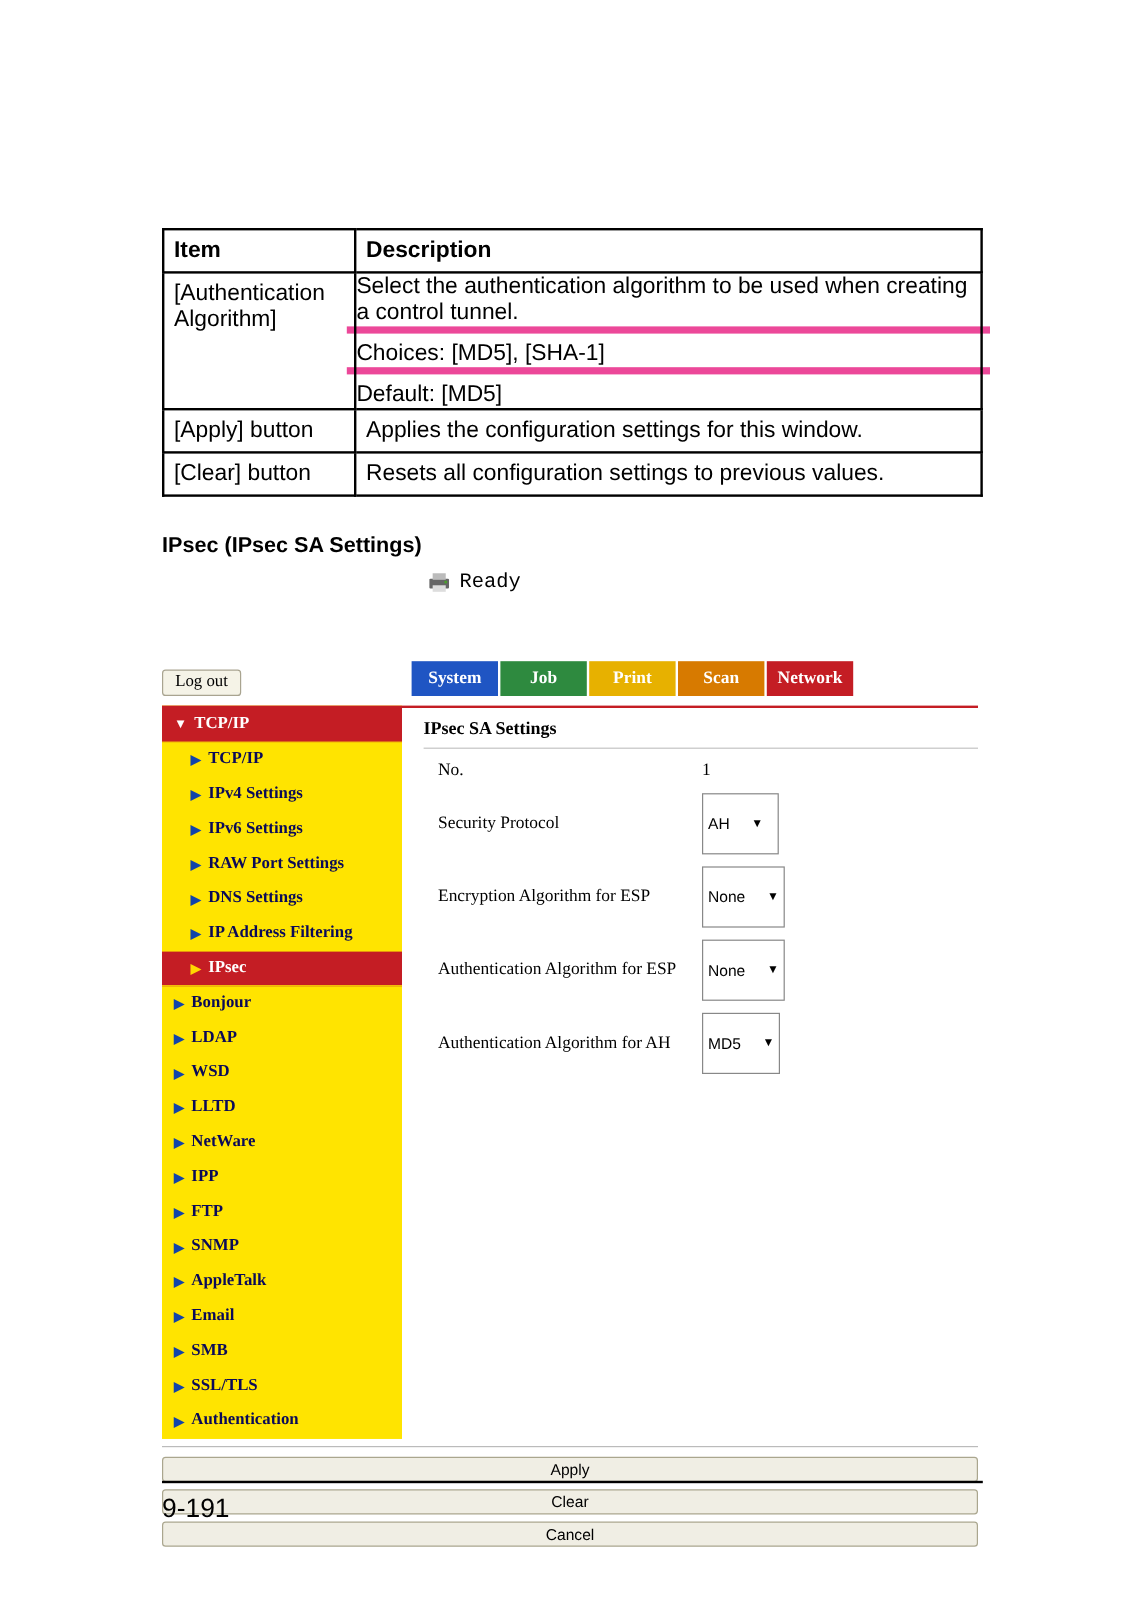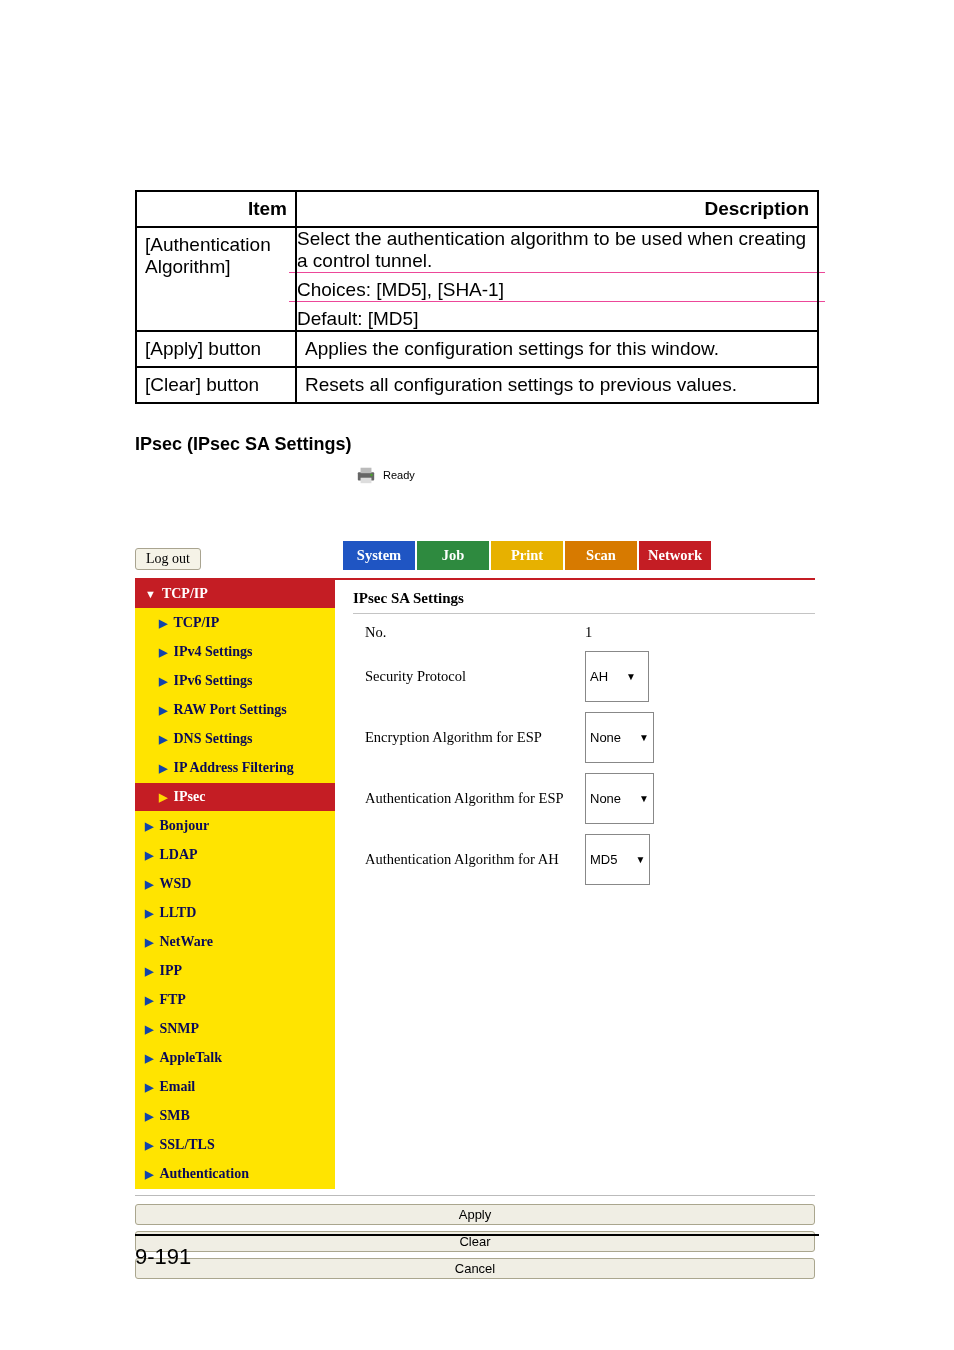--- a/index.html
+++ b/index.html
@@ -19,24 +19,23 @@
     margin-bottom: 30px;
   }
   .desc-table th, .desc-table td {
     border: 2px solid #000;
     padding: 6px 8px;
     text-align: left;
     vertical-align: top;
   }
   .desc-table th {
     font-weight: bold;
-    text-align: right;
   }
   .sub-cell {
-    border-top: 1px solid #ec4899;
+    border-top: 6px solid #ec4899;
     padding: 6px 8px;
     margin: -6px -8px;
   }
   .sub-cell:first-child { border-top: none; }
   .section-title {
     font-size: 18px;
     font-weight: bold;
     margin-bottom: 10px;
     margin-top: 4px;
   }
@@ -44,21 +43,21 @@
     display: flex;
     align-items: center;
     gap: 6px;
     margin-left: 220px;
     margin-bottom: 56px;
   }
   .printer-icon {
     width: 22px; height: 20px;
     display: inline-block;
   }
-  .ready-text { font-family: Liberation Sans, sans-serif; font-size: 11px; text-align: center; }
+  .ready-text { font-family: Liberation Mono, monospace; font-size: 17px; text-align: center; }
   .logout-btn {
     font-family: "Times New Roman", serif;
     font-size: 14px;
     background: #f5f3e7;
     border: 1px solid #a9a490;
     border-radius: 3px;
     padding: 2px 10px;
     cursor: pointer;
   }
   .app-frame {

